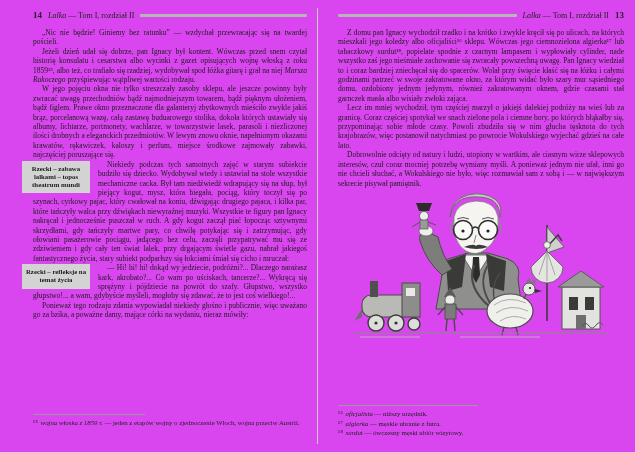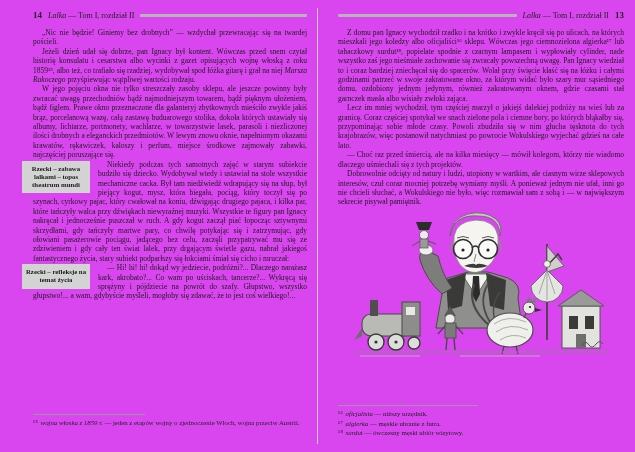--- a/index.html
+++ b/index.html
@@ -41,44 +41,44 @@
   <div class="seam"></div>
 
   <div class="page left">
     <div class="pagehead">
       <span class="pagenum">14</span>
       <span class="runtitle"><i>Lalka</i><span> — Tom I, rozdział II</span></span>
       <div class="headrule"></div>
     </div>
 
     <div class="body">
-      <p class="para">„Nic nie będzie! Giniemy bez drobnych” — wzdychał przewracając się na twardej pościeli.</p>
+      <p class="para">„Nic nie będzie! Giniemy bez ratunku” — wzdychał przewracając się na twardej pościeli.</p>
       <p class="para"><span>Jeżeli dzień udał się dobrze, pan Ignacy był kontent. Wówczas przed snem czytał historię konsulatu i cesarstwa albo wycinki z gazet opisujących wojnę włoską z roku 1859¹⁵, albo też, co trafiało się rzadziej, wydobywał spod łóżka gitarę i grał na niej </span><i class="wtitle">Marsza Rakoczego</i><span> przyśpiewując wątpliwej wartości rodzaju.</span></p>
       <p class="para">W jego pojęciu okna nie tylko streszczały zasoby sklepu, ale jeszcze powinny były zwracać uwagę przechodniów bądź najmodniejszym towarem, bądź pięknym ułożeniem, bądź figlem. Prawe okno przeznaczone dla galanteryj zbytkownych mieściło zwykle jakiś brąz, porcelanową wazę, całą zastawę buduarowego stolika, dokoła których ustawiały się albumy, lichtarze, portmonety, wachlarze, w towarzystwie lasek, parasoli i niezliczonej ilości drobnych a eleganckich przedmiotów. W lewym znowu oknie, napełnionym okazami krawatów, rękawiczek, kaloszy i perfum, miejsce środkowe zajmowały zabawki, najczęściej poruszające się.</p>
       <p class="para"><span class="marginnote">Rzecki – zabawa lalkami – topos theatrum mundi</span><span>Niekiedy podczas tych samotnych zajęć w starym subiekcie budziło się dziecko. Wydobywał wtedy i ustawiał na stole wszystkie mechaniczne cacka. Był tam niedźwiedź wdrapujący się na słup, był piejący kogut, mysz, która biegała, pociąg, który toczył się po szynach, cyrkowy pajac, który cwałował na koniu, dźwigając drugiego pajaca, i kilka par, które tańczyły walca przy dźwiękach niewyraźnej muzyki. Wszystkie te figury pan Ignacy nakręcał i jednocześnie puszczał w ruch. A gdy kogut zaczął piać łopocząc sztywnymi skrzydłami, gdy tańczyły martwe pary, co chwilę potykając się i zatrzymując, gdy ołowiani pasażerowie pociągu, jadącego bez celu, zaczęli przypatrywać mu się ze zdziwieniem i gdy cały ten świat lalek, przy drgającym świetle gazu, nabrał jakiegoś fantastycznego życia, stary subiekt podparłszy się łokciami śmiał się cicho i mruczał:</span></p>
       <p class="para"><span class="marginnote">Rzecki – refleksje na temat życia</span><span>— Hi! hi! hi! dokąd wy jedziecie, podróżni?... Dlaczego narażasz kark, akrobato?... Co wam po uściskach, tancerze?... Wykręcą się sprężyny i pójdziecie na powrót do szafy. Głupstwo, wszystko głupstwo!... a wam, gdybyście myśleli, mogłoby się zdawać, że to jest coś wielkiego!...</span></p>
+      <p class="para">Ponieważ tego rodzaju zdania wypowiadał niekiedy głośno i publicznie, więc uważano go za bzika, a poważne damy, mające córki na wydaniu, nieraz mówiły:</p>
     </div>
 
     <div class="footnotes">
       <div class="fnrule l"></div>
       <p class="footnote"><span class="fnmark">¹⁵ </span><i>wojna włoska z 1859 r.</i><span> — jeden z etapów wojny o zjednoczenie Włoch, wojna przeciw Austrii.</span></p>
     </div>
   </div>
 
   <div class="page right">
     <div class="pagehead">
       <div class="headrule"></div>
       <span class="runtitle"><i>Lalka</i><span> — Tom I, rozdział II</span></span>
       <span class="pagenum">13</span>
     </div>
 
     <div class="body">
       <p class="para">Z domu pan Ignacy wychodził rzadko i na krótko i zwykle kręcił się po ulicach, na których mieszkali jego koledzy albo oficjaliści¹⁶ sklepu. Wówczas jego ciemnozielona algierka¹⁷ lub tabaczkowy surdut¹⁸, popielate spodnie z czarnym lampasem i wypłowiały cylinder, nade wszystko zaś jego nieśmiałe zachowanie się zwracały powszechną uwagę. Pan Ignacy wiedział to i coraz bardziej zniechęcał się do spacerów. Wolał przy święcie kłaść się na łóżku i całymi godzinami patrzeć w swoje zakratowane okno, za którym widać było szary mur sąsiedniego domu, ozdobiony jednym jedynym, również zakratowanym oknem, gdzie czasami stał garnczek masła albo wisiały zwłoki zająca.</p>
       <p class="para">Lecz im mniej wychodził, tym częściej marzył o jakiejś dalekiej podróży na wieś lub za granicę. Coraz częściej spotykał we snach zielone pola i ciemne bory, po których błąkałby się, przypominając sobie młode czasy. Powoli zbudziła się w nim głucha tęsknota do tych krajobrazów, więc postanowił natychmiast po powrocie Wokulskiego wyjechać gdzieś na całe lato.</p>
-      <p class="para">— Choć raz przed śmiercią, ale na kilka miesięcy — mówił kolegom, którzy nie wiadomo dlaczego uśmiechali się z tych projektów.</p>
       <p class="para">Dobrowolnie odcięty od natury i ludzi, utopiony w wartkim, ale ciasnym wirze sklepowych interesów, czuł coraz mocniej potrzebę wymiany myśli. A ponieważ jednym nie ufał, inni go nie chcieli słuchać, a Wokulskiego nie było, więc rozmawiał sam z sobą i — w największym sekrecie pisywał pamiętnik.</p>
     </div>
 
     <div class="illustration">
       <svg width="262" height="150" viewBox="0 0 262 150" aria-hidden="true">
 
         <g>
           <path d="M92,84 Q86,74 98,68 L118,62 L138,62 L158,68 Q172,74 168,88 L172,118 L86,118 Z" fill="#8f8f8d" stroke="#4a4a48" stroke-width="1"></path>
           <path d="M112,64 L126,86 L140,64 Z" fill="#f3f3f0" stroke="#555" stroke-width="0.8"></path>
           <path d="M123,66 L129,66 L130,84 L126,92 L122,84 Z" fill="#2b2b2b"></path>

